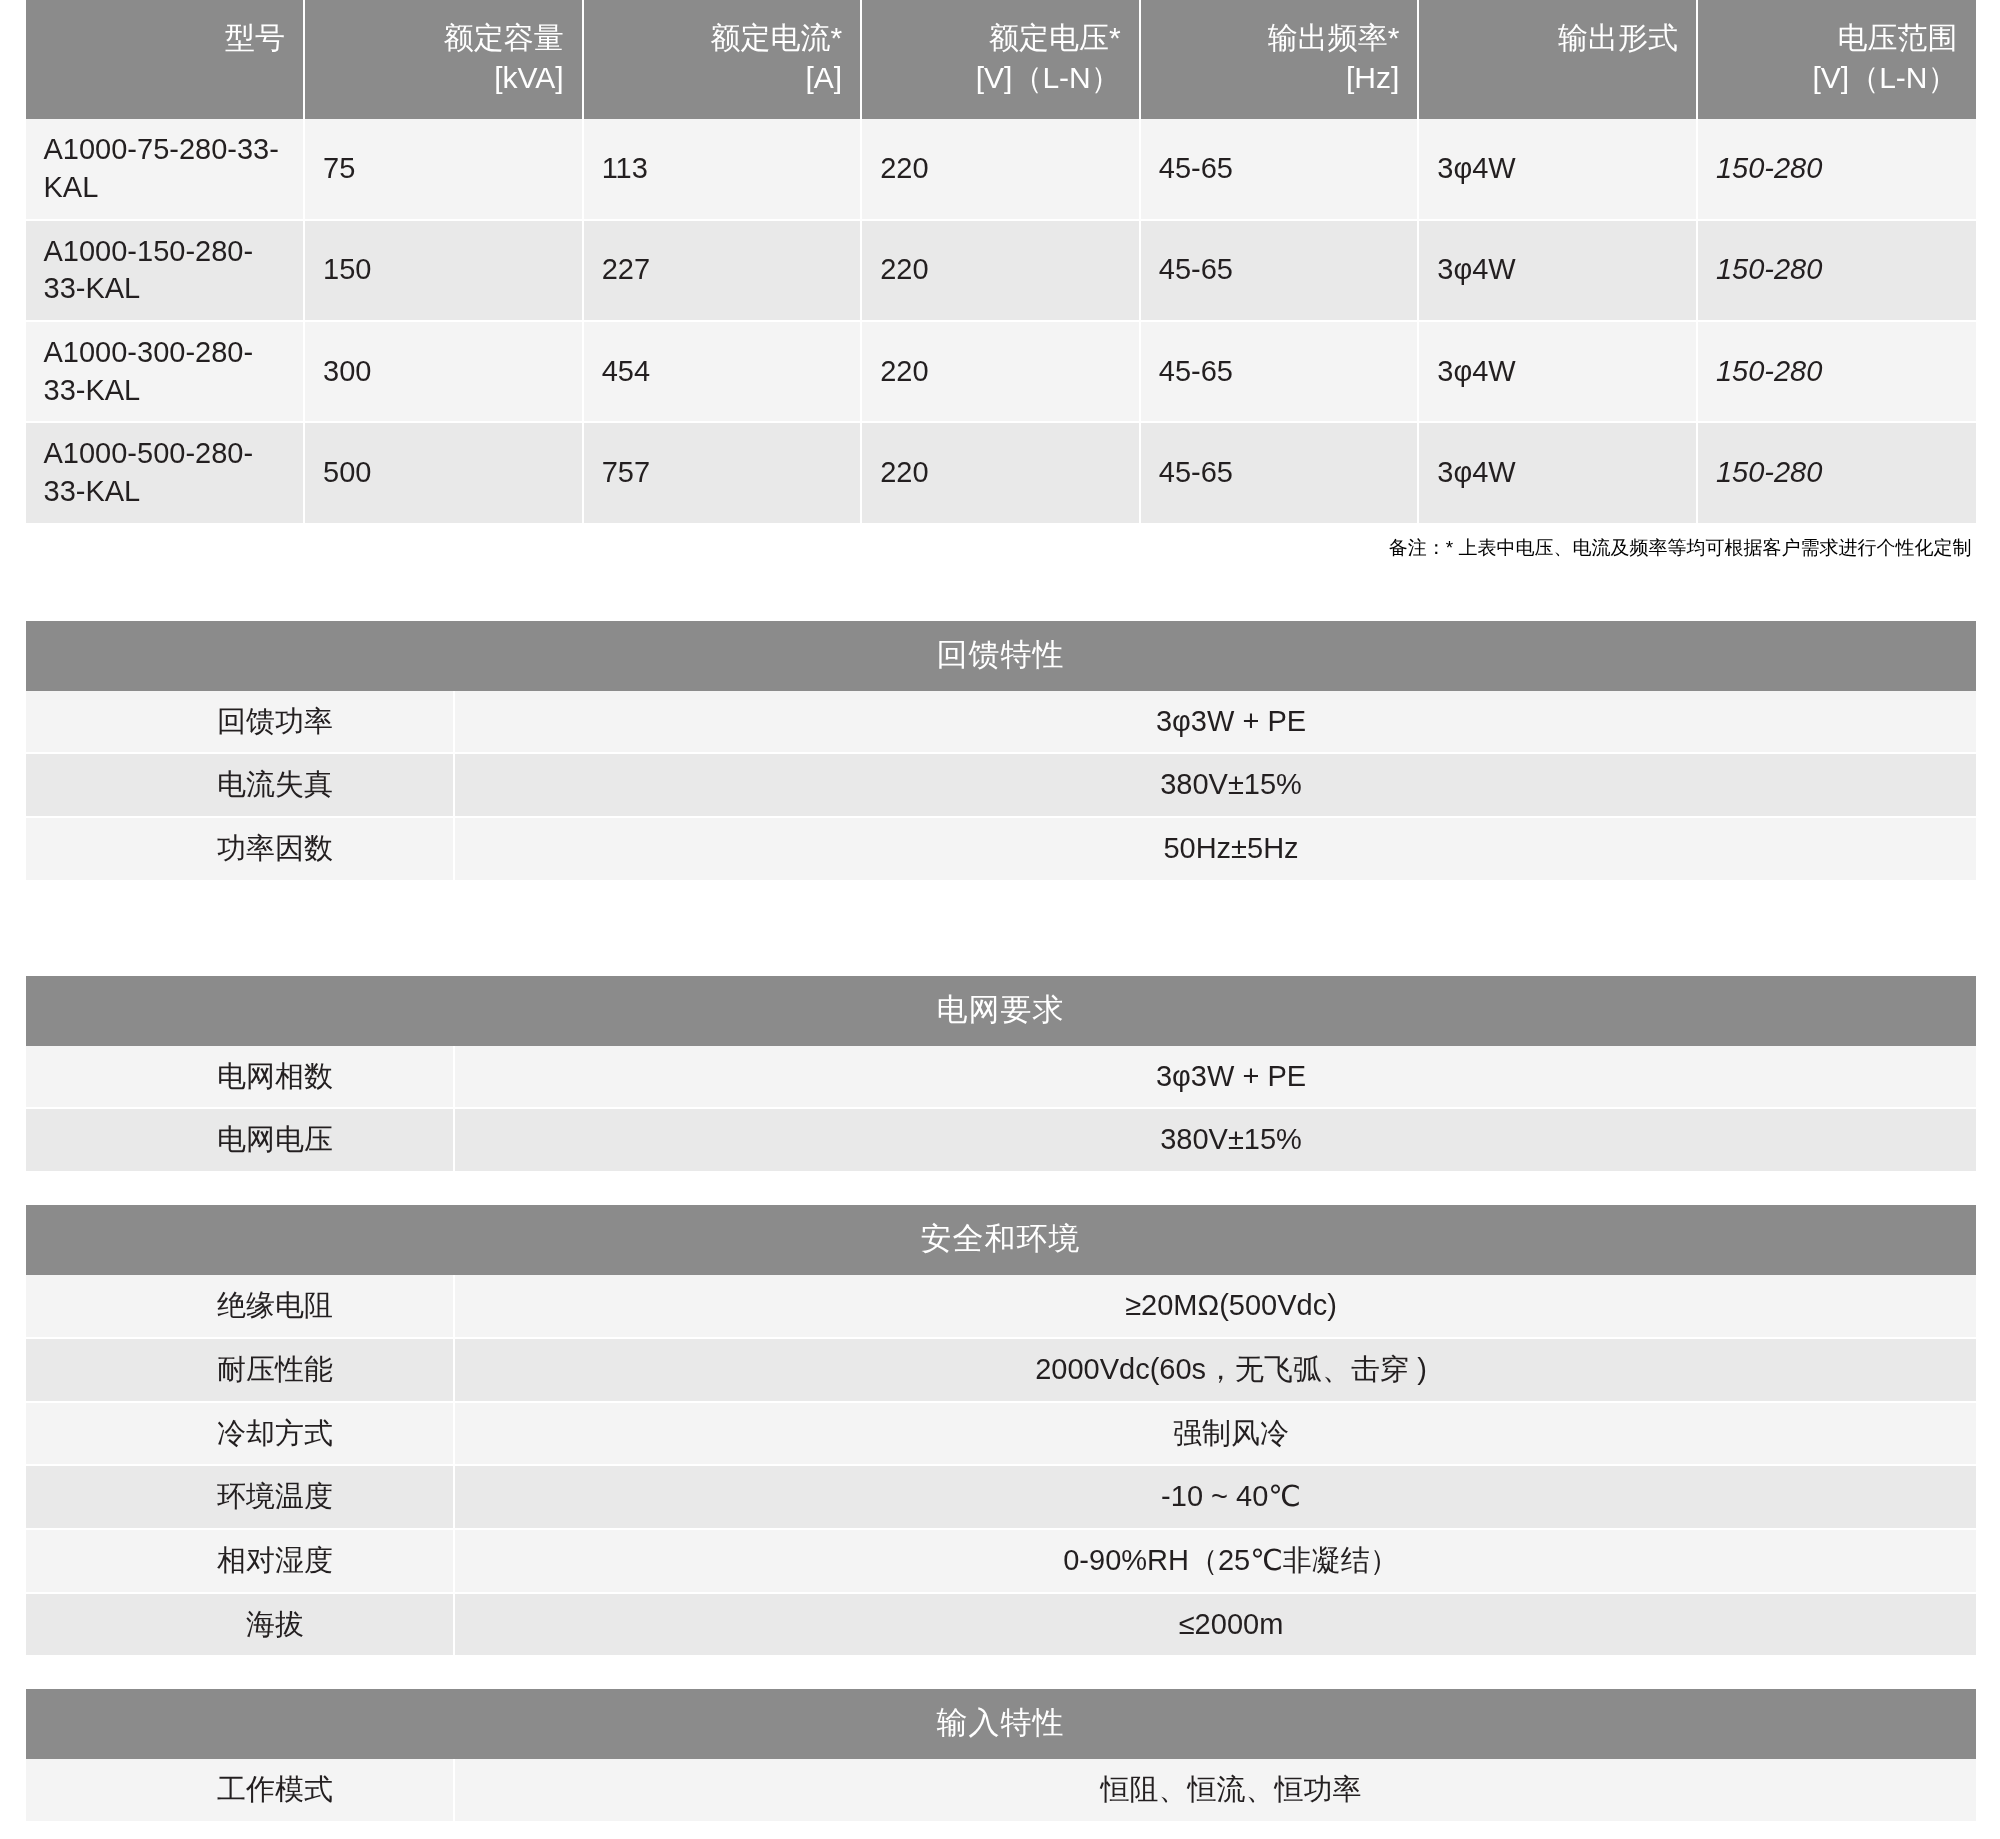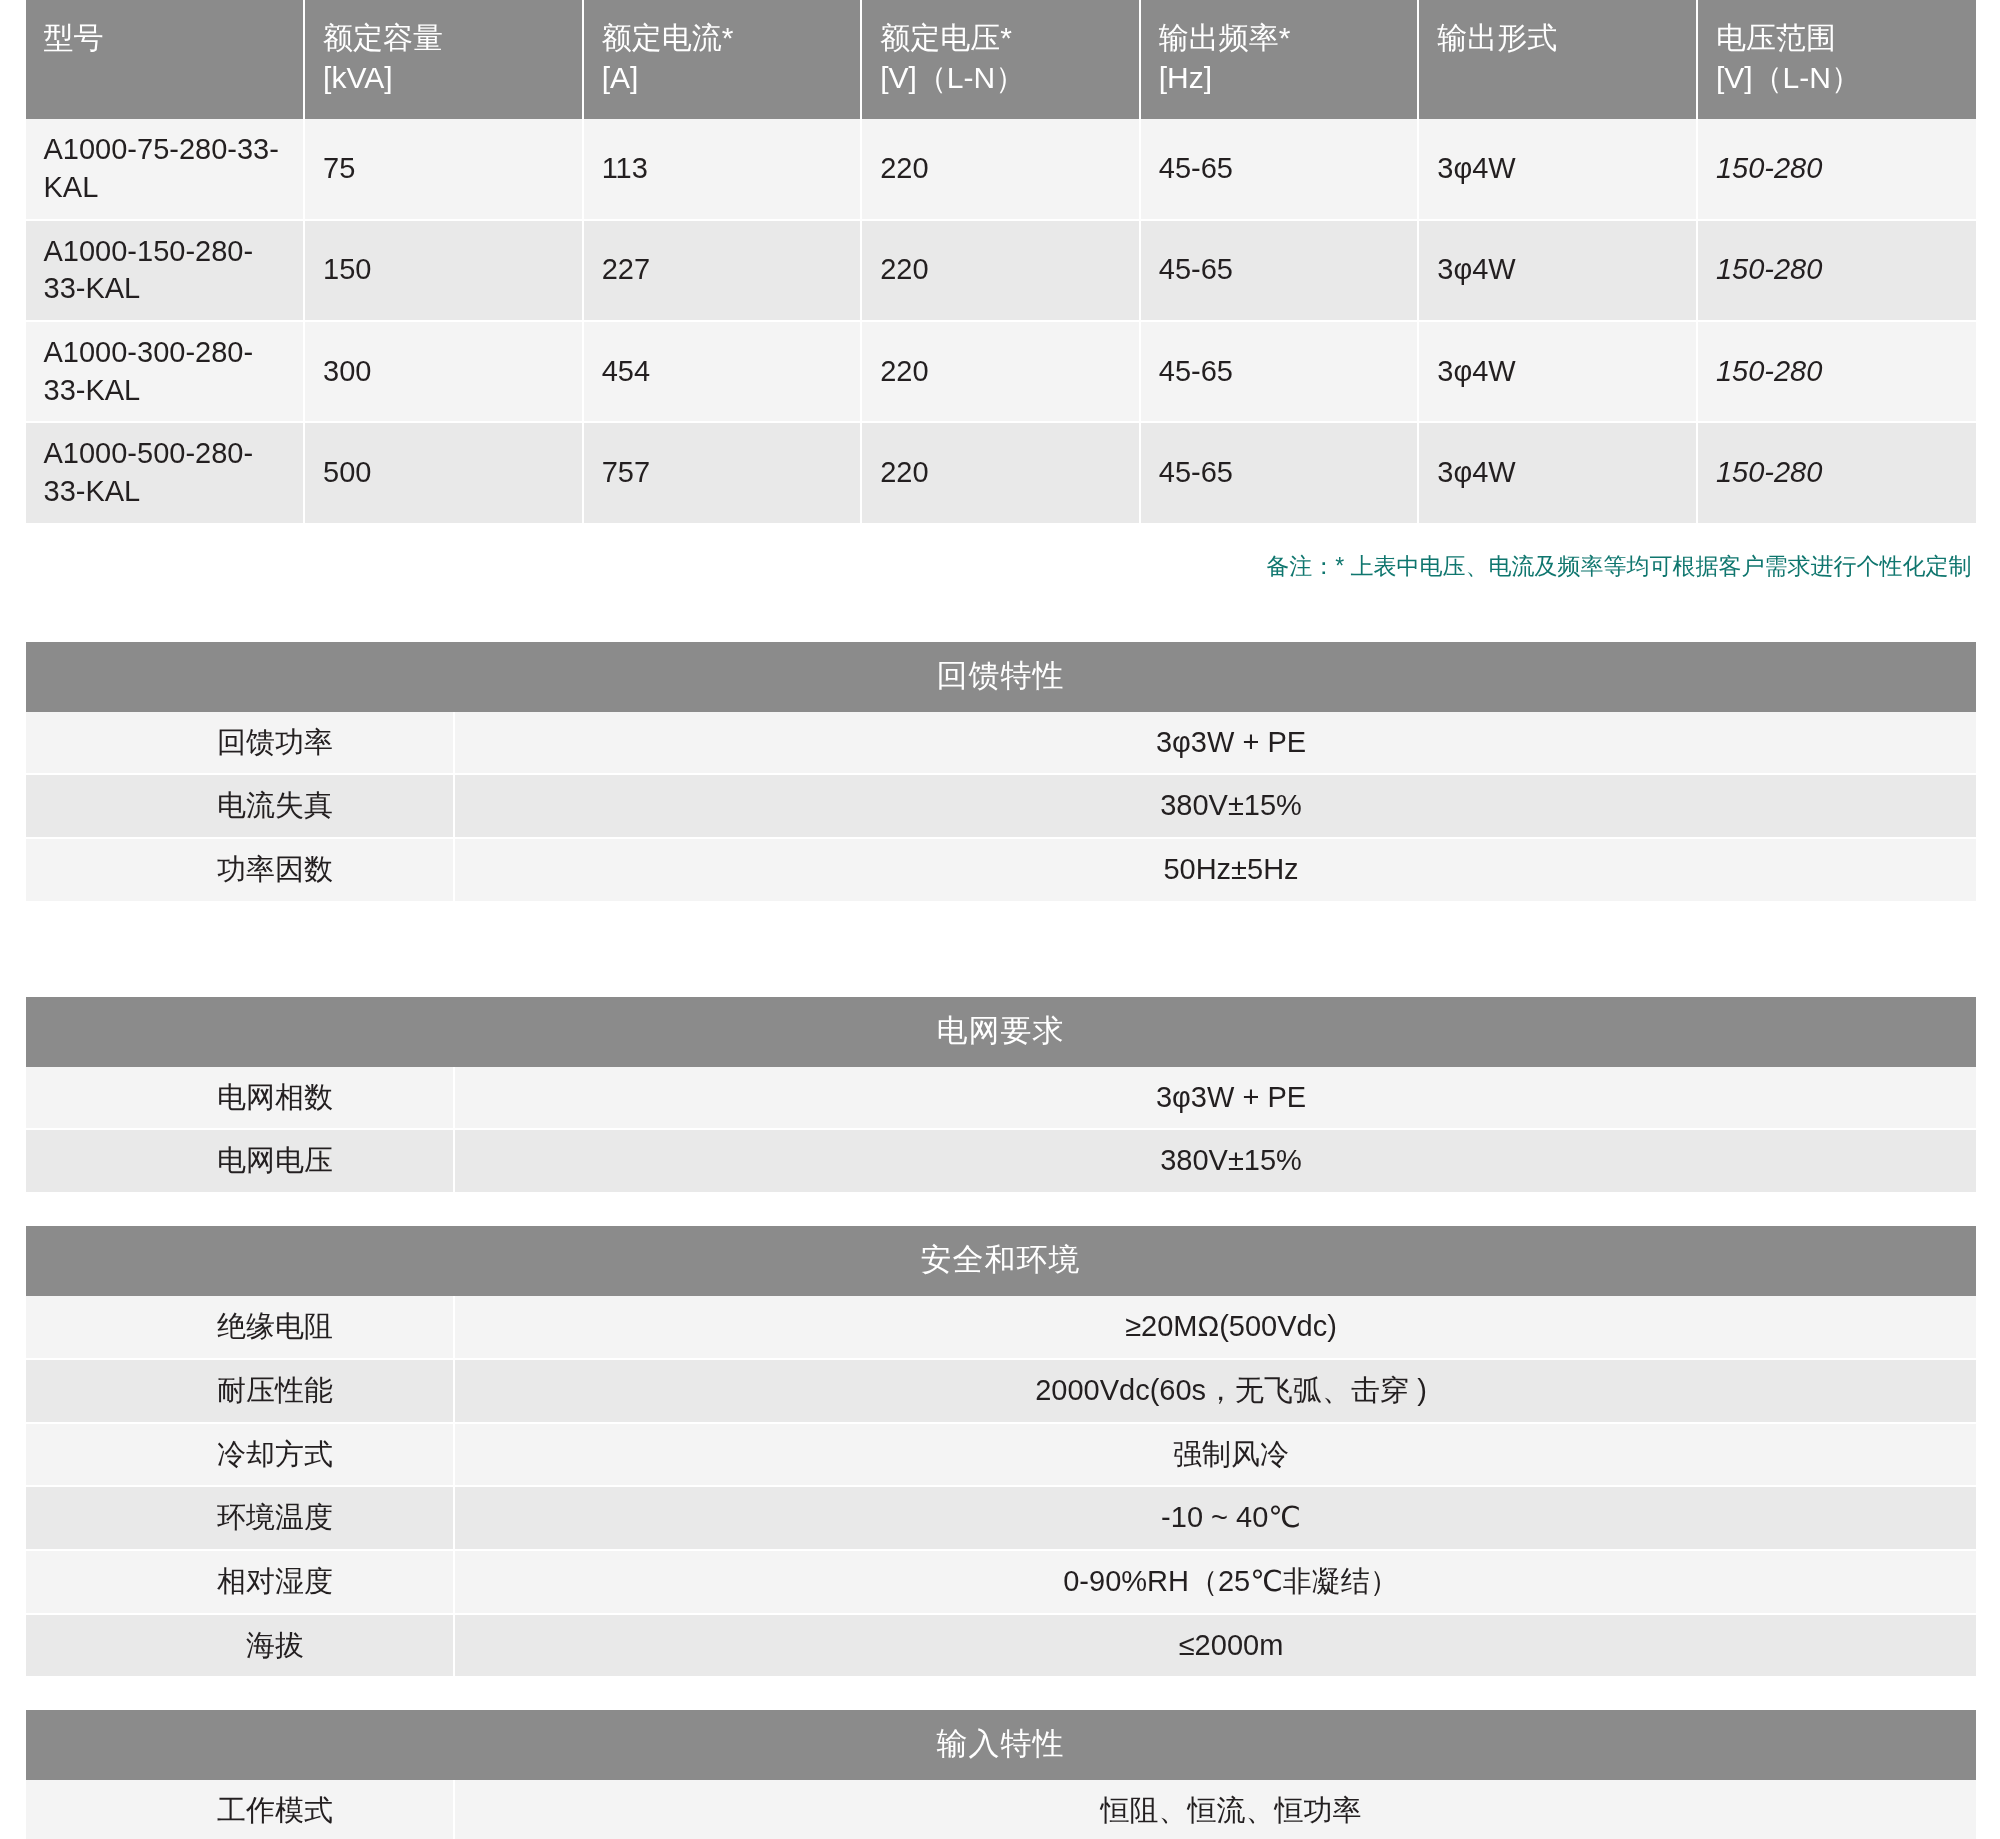--- a/index.html
+++ b/index.html
@@ -24,21 +24,21 @@
     width: 1950px;
     margin: 0 auto;
     border-collapse: collapse;
     table-layout: fixed;
   }
   .model-table th {
     background: #8b8b8b;
     color: #ffffff;
     font-weight: normal;
     font-size: 30px;
-    text-align: left;
+    text-align: right;
     vertical-align: top;
     padding: 18px 18px 22px 18px;
     border-right: 2px solid #ffffff;
     line-height: 1.32;
   }
   .model-table th:last-child { border-right: none; }
   .model-table td {
     font-size: 29px;
     padding: 12px 18px;
     border-right: 2px solid #ffffff;
@@ -47,24 +47,24 @@
     line-height: 1.3;
   }
   .model-table td:last-child { border-right: none; font-style: italic; }
   .model-table tbody tr:nth-child(odd) td { background: #f4f4f4; }
   .model-table tbody tr:nth-child(even) td { background: #e9e9e9; }
   .model-table tbody tr td { border-bottom: 2px solid #ffffff; }
   .model-table tbody tr:last-child td { border-bottom: none; }
 
   .note {
     width: 1950px;
-    margin: 28px auto 0 auto;
+    margin: 12px auto 0 auto;
     text-align: right;
-    font-size: 23px;
-    color: #0f766e;
+    font-size: 19px;
+    color: #000000;
     padding-right: 4px;
     box-sizing: border-box;
   }
 
   
   .section {
     width: 1950px;
     margin: 0 auto;
   }
   .section.gap-lg { margin-top: 60px; }

